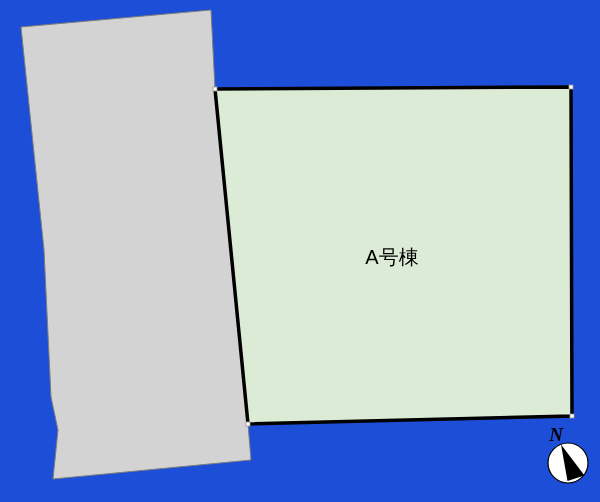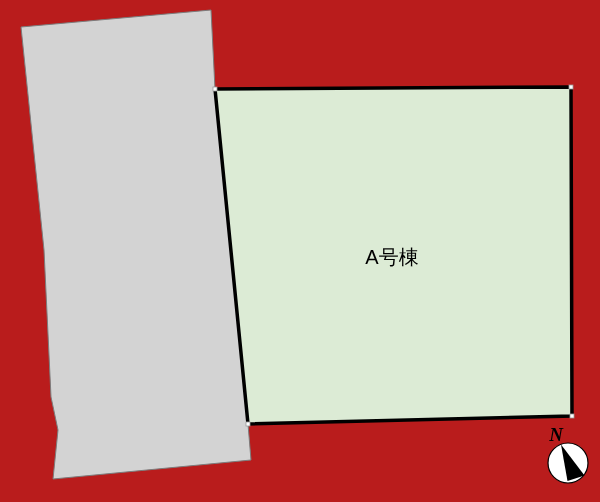--- a/index.html
+++ b/index.html
@@ -5,21 +5,21 @@
   html, body {
     margin: 0;
     padding: 0;
     background: #ffffff;
     font-family: "Liberation Sans", sans-serif;
   }
   .stage {
     position: relative;
     width: 600px;
     height: 502px;
-    background: #b91c1c;
+    background: #1d4ed8;
     overflow: hidden;
   }
   .stage svg { display: block; }
   .road-shape {
     stroke-width: 1px;
     stroke-linejoin: miter;
   }
   .lot-shape {
     stroke-width: 3.5px;
     stroke-linejoin: miter;

